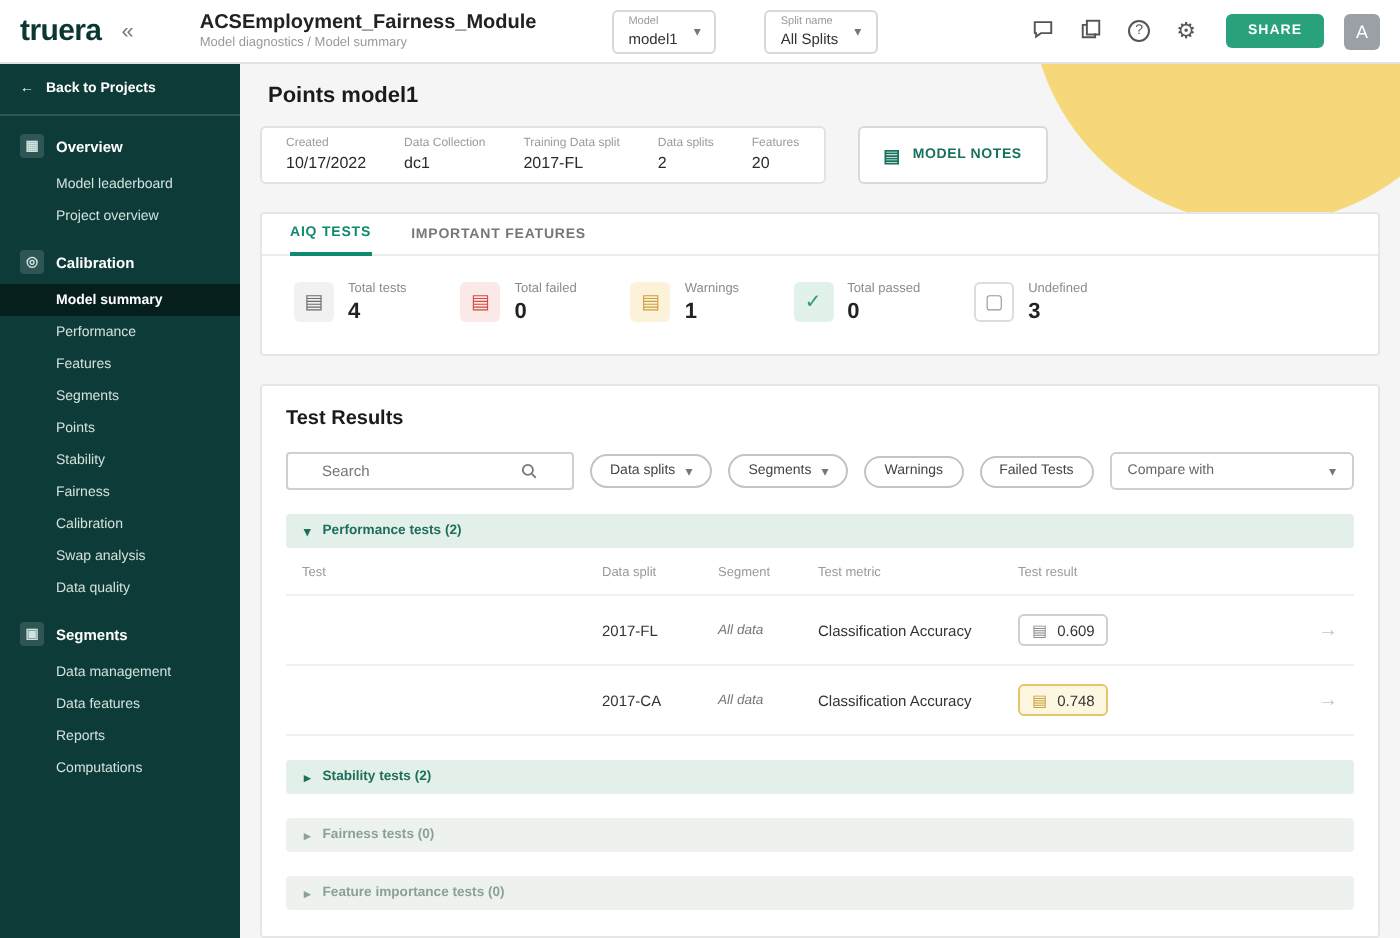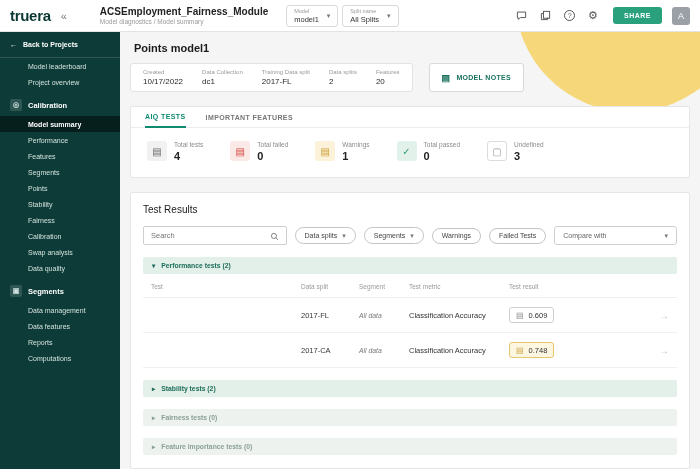--- a/index.html
+++ b/index.html
@@ -6,21 +6,21 @@
   html,body{width:700px;height:469px}
   body{font-family:"Liberation Sans",sans-serif;background:#f4f4f4;overflow:hidden}
 
   
   .topbar{height:32px;background:#fff;border-bottom:1px solid #e3e3e3;display:flex;align-items:center;padding:4px 10px;position:relative;z-index:5}
   .logo{font-size:15px;font-weight:bold;color:#0b3733;letter-spacing:-0.3px}
   .collapse{margin-left:10px;color:#6b7b78;font-size:11px;cursor:pointer}
   .titleblock{margin-left:33px;margin-right:14px}
   .h-title{font-size:10px;font-weight:bold;color:#222}
   .crumb{font-size:6.5px;color:#9a9a9a;margin-top:1.5px}
-  .dd{border:1px solid #d9d9d9;border-radius:3px;padding:2px 7px;display:flex;align-items:center;gap:8px;margin-left:4px;background:#fff;cursor:pointer}
+  .dd{border:1px solid #d9d9d9;border-radius:3px;padding:2px 7px;display:flex;align-items:center;gap:8px;margin-left:24px;background:#fff;cursor:pointer}
   .dd .lbl{font-size:5.5px;color:#999}
   .dd .val{font-size:7.5px;color:#333;margin-top:1px;white-space:nowrap}
   .caret{font-size:7px;color:#777}
   .hicons{margin-left:auto;display:flex;align-items:center;gap:13px;color:#555}
   .help{width:11px;height:11px;border:1px solid #555;border-radius:50%;font-size:7px;display:flex;align-items:center;justify-content:center;color:#555;cursor:pointer}
   .gear{font-size:11px;cursor:pointer;color:#555}
   .share{margin-left:15px;background:#29a17c;color:#fff;border:none;border-radius:3px;font-size:7px;font-weight:bold;letter-spacing:.5px;padding:5px 11px;cursor:pointer;font-family:inherit}
   .avatar{margin-left:10px;width:18px;height:18px;border-radius:3px;background:#9aa0a6;color:#fff;font-size:9px;display:flex;align-items:center;justify-content:center;cursor:pointer}
 
   
@@ -52,23 +52,23 @@
   .stat-ico{width:20px;height:20px;border-radius:3px;display:flex;align-items:center;justify-content:center;font-size:10px;flex-shrink:0}
   .stat-ico.neutral{background:#f1f1f1;color:#6d6d6d}
   .stat-ico.failed{background:#fbe9e7;color:#d64b42}
   .stat-ico.warning{background:#fcf2d9;color:#cfa13d}
   .stat-ico.passed{background:#e2f2ea;color:#2f9e6e}
   .stat-ico.undef{background:#fff;border:1px solid #dcdcdc;color:#9a9a9a}
   .slbl{font-size:6.5px;color:#8b8b8b;margin-bottom:2px;white-space:nowrap}
   .sval{font-size:11px;font-weight:bold;color:#222}
 
   .results-card{position:relative;z-index:1;margin-top:14px;background:#fff;border:1px solid #e6e6e6;border-radius:2px;padding:11px 12px 13px}
-  .r-title{font-size:10px;font-weight:normal;color:#1b1b1b;margin-bottom:11px}
+  .r-title{font-size:10px;font-weight:bold;color:#1b1b1b;margin-bottom:11px}
   .controls{display:flex;align-items:center;gap:8px}
-  .search{display:flex;align-items:center;border:1px solid #cfcfcf;border-radius:2px;height:19px;width:150px;padding:0 7px;background:#fff}
+  .search{display:flex;align-items:center;border:1px solid #cfcfcf;border-radius:2px;height:19px;width:150px;padding:0 17px;background:#fff}
   .search input{border:none;outline:none;flex:1;font-size:7.5px;font-family:inherit;color:#333;min-width:0;background:transparent}
   .pill{border:1px solid #c4c4c4;border-radius:10px;padding:3.5px 9px;font-size:7px;color:#444;display:flex;align-items:center;gap:5px;cursor:pointer;background:#fff;white-space:nowrap}
   .compare{margin-left:auto;border:1px solid #cfcfcf;border-radius:3px;width:128px;padding:4.5px 8px;font-size:7px;color:#666;display:flex;align-items:center;cursor:pointer;background:#fff}
   .compare .caret{margin-left:auto}
 
   .group-head{margin-top:12px;background:#e3efe9;border-radius:2px;padding:4.5px 9px;font-size:6.8px;font-weight:bold;color:#1d6e5a;display:flex;align-items:center;gap:6px;cursor:pointer}
   .group-head .caret{color:inherit;font-size:6.5px}
   .group-head.muted{background:#edf2ef;color:#8ba198}
 
   .thead,.trow{display:grid;grid-template-columns:150px 58px 50px 100px 1fr 22px;align-items:center;padding:0 8px}
@@ -121,20 +121,24 @@
 </div>
 
 <div class="shell">
 
   <div class="sidebar">
     <div class="back">
       <span>←</span>
       <span>Back to Projects</span>
     </div>
 
+    <div class="side-section">
+      <span class="side-ico">▦</span>
+      <span>Overview</span>
+    </div>
     <div class="side-item">Model leaderboard</div>
     <div class="side-item">Project overview</div>
 
     <div class="side-section">
       <span class="side-ico">◎</span>
       <span>Calibration</span>
     </div>
     <div class="side-item selected">Model summary</div>
     <div class="side-item">Performance</div>
     <div class="side-item">Features</div>

